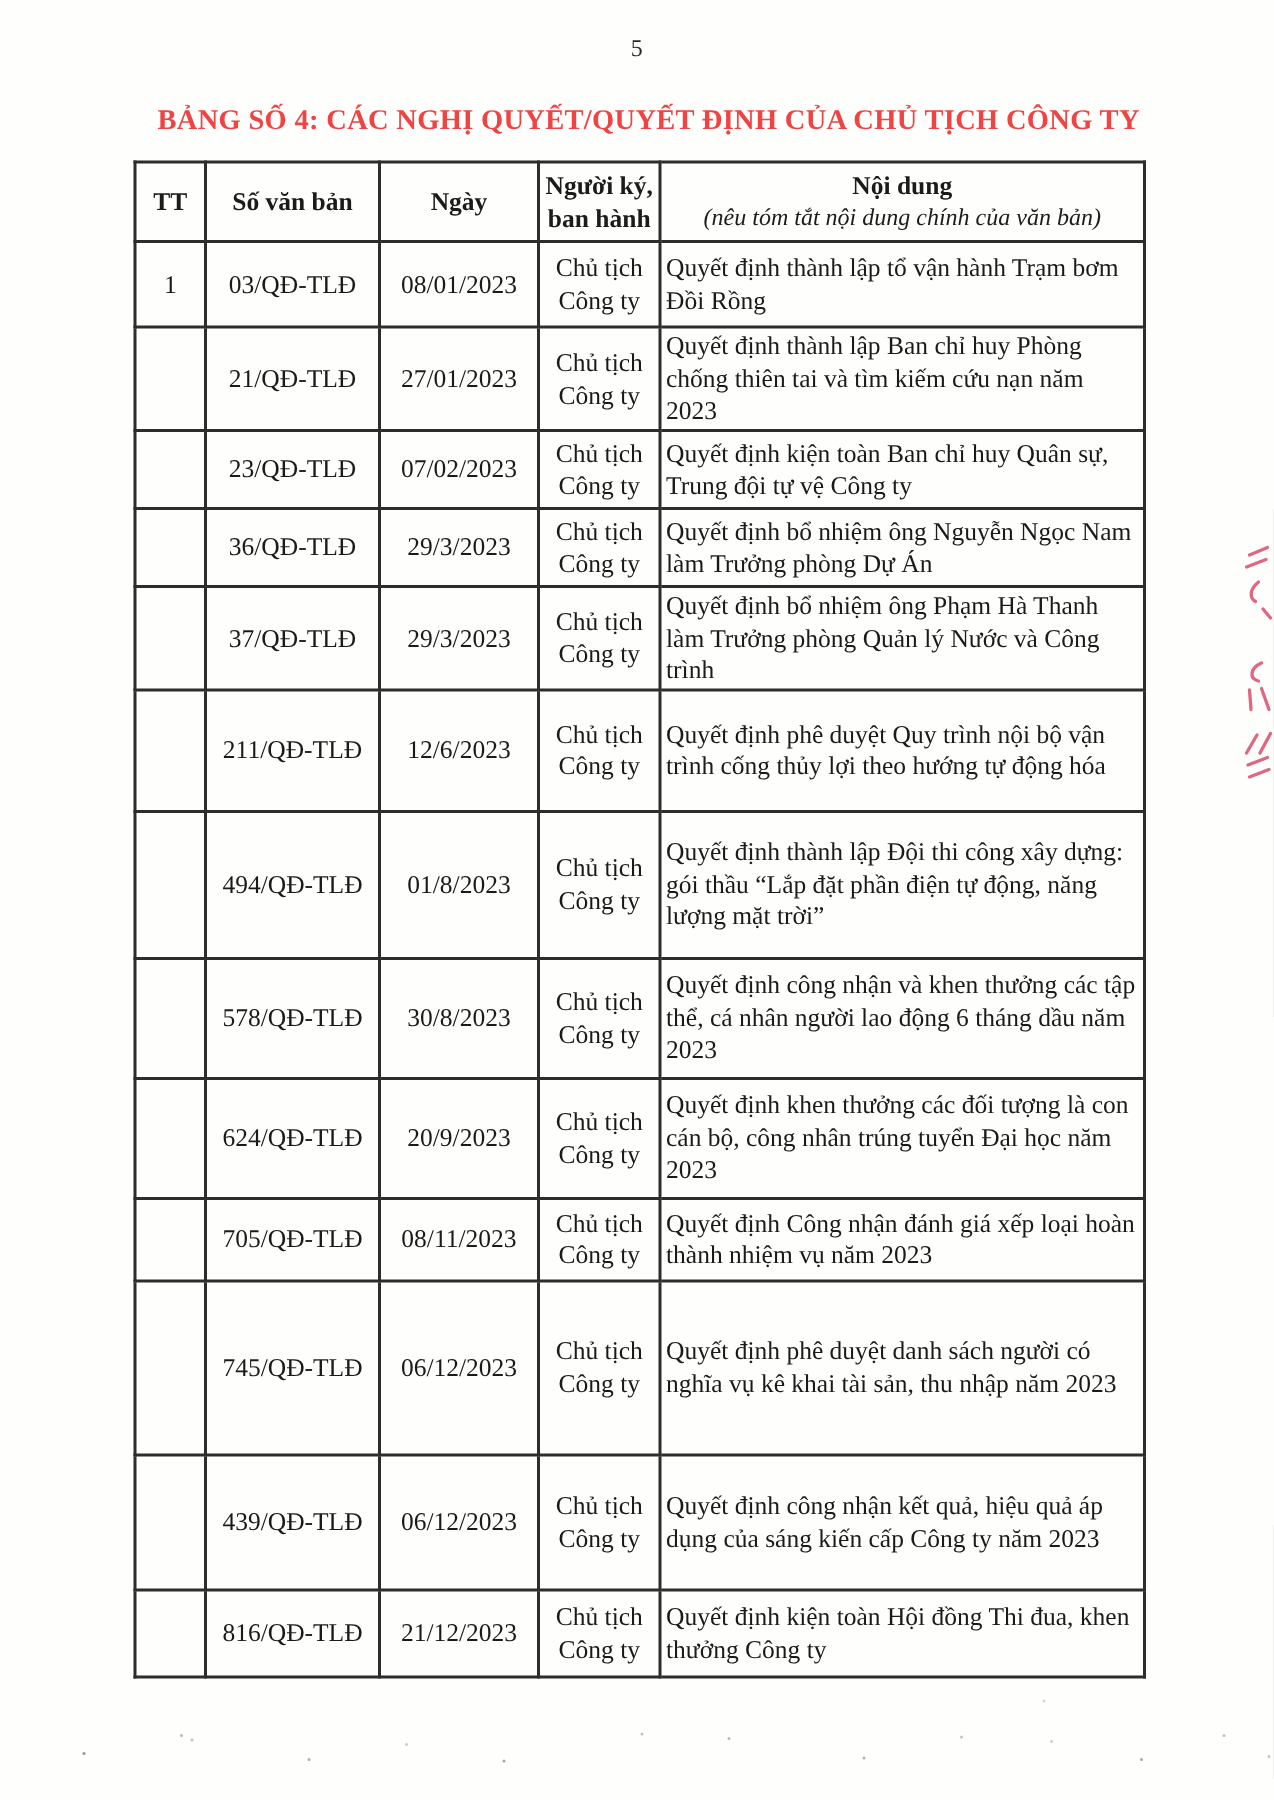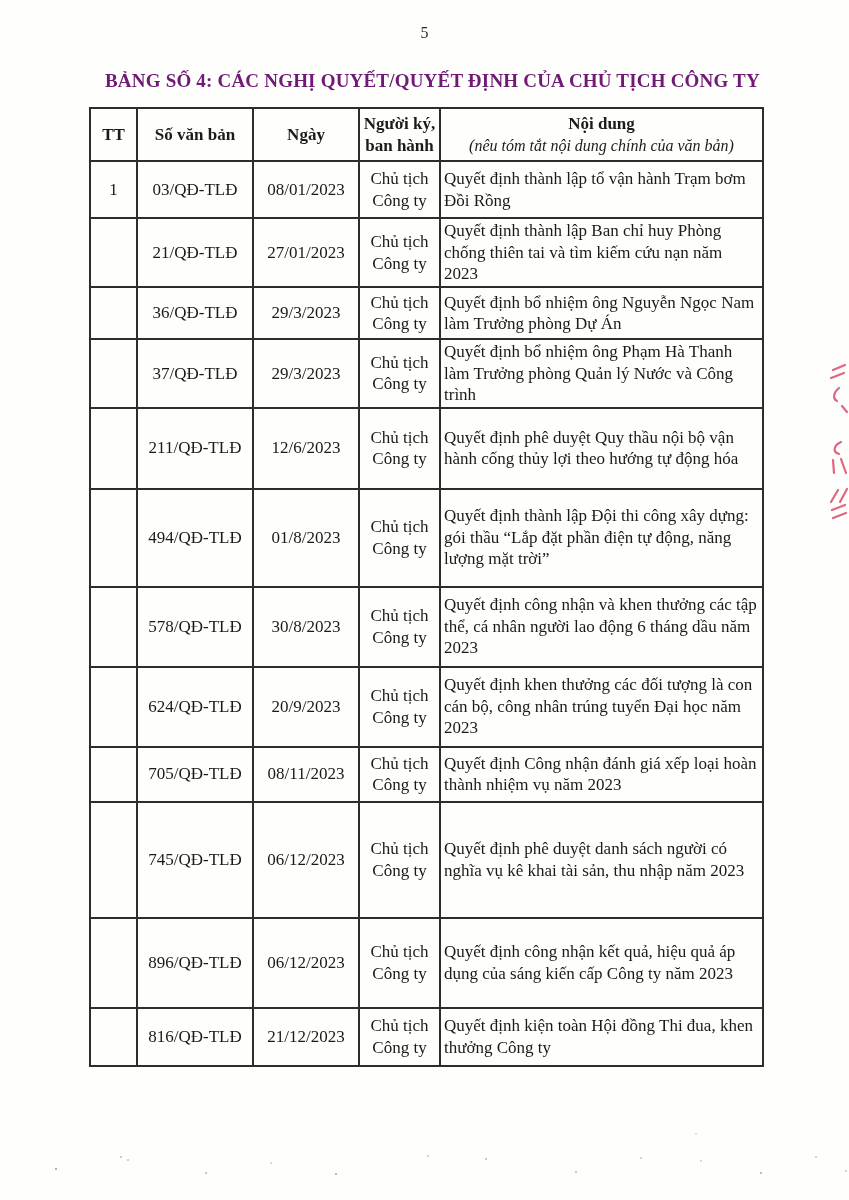--- a/index.html
+++ b/index.html
@@ -11,21 +11,21 @@
     font-family:"Liberation Serif", serif;
     color:#1b1a18;
     overflow:hidden;
   }
   .page-number {
     position:absolute; top:24px; left:0; width:849px;
     text-align:center; font-size:16px; color:#2a2a2a;
   }
   .doc-title {
     position:absolute; left:105px; top:70px; margin:0;
-    font-size:19px; font-weight:bold; color:#701a75;
+    font-size:19px; font-weight:bold; color:#ef4444;
     letter-spacing:0.2px; white-space:nowrap;
   }
   table.doc-table {
     position:absolute; left:89px; top:107px;
     border-collapse:collapse; table-layout:fixed;
     width:673px;
   }
   .doc-table th, .doc-table td {
     border:2px solid #2f2d2a;
     vertical-align:middle;
@@ -105,20 +105,27 @@
     </tr>
 
     <tr style="height: 69px;">
       <td class="c-tt"></td>
       <td class="c-so">21/QĐ-TLĐ</td>
       <td class="c-ngay">27/01/2023</td>
       <td class="c-ky">Chủ tịch Công ty</td>
       <td class="c-nd">Quyết định thành lập Ban chỉ huy Phòng chống thiên tai và tìm kiếm cứu nạn năm 2023</td>
     </tr>
 
+    <tr style="height: 52px;">
+      <td class="c-tt"></td>
+      <td class="c-so">23/QĐ-TLĐ</td>
+      <td class="c-ngay">07/02/2023</td>
+      <td class="c-ky">Chủ tịch Công ty</td>
+      <td class="c-nd">Quyết định kiện toàn Ban chỉ huy Quân sự, Trung đội tự vệ Công ty</td>
+    </tr>
 
     <tr style="height: 52px; margin-left: 23px;">
       <td class="c-tt"></td>
       <td class="c-so">36/QĐ-TLĐ</td>
       <td class="c-ngay">29/3/2023</td>
       <td class="c-ky">Chủ tịch Công ty</td>
       <td class="c-nd">Quyết định bổ nhiệm ông Nguyễn Ngọc Nam làm Trưởng phòng Dự Án</td>
     </tr>
 
     <tr style="height: 68px;">
@@ -127,21 +134,21 @@
       <td class="c-ngay">29/3/2023</td>
       <td class="c-ky">Chủ tịch Công ty</td>
       <td class="c-nd">Quyết định bổ nhiệm ông Phạm Hà Thanh làm Trưởng phòng Quản lý Nước và Công trình</td>
     </tr>
 
     <tr style="height: 81px;">
       <td class="c-tt"></td>
       <td class="c-so">211/QĐ-TLĐ</td>
       <td class="c-ngay">12/6/2023</td>
       <td class="c-ky">Chủ tịch Công ty</td>
-      <td class="c-nd">Quyết định phê duyệt Quy thầu nội bộ vận hành cống thủy lợi theo hướng tự động hóa</td>
+      <td class="c-nd">Quyết định phê duyệt Quy trình nội bộ vận trình cống thủy lợi theo hướng tự động hóa</td>
     </tr>
 
     <tr style="height: 98px;">
       <td class="c-tt"></td>
       <td class="c-so">494/QĐ-TLĐ</td>
       <td class="c-ngay">01/8/2023</td>
       <td class="c-ky">Chủ tịch Công ty</td>
       <td class="c-nd">Quyết định thành lập Đội thi công xây dựng: gói thầu “Lắp đặt phần điện tự động, năng lượng mặt trời”</td>
     </tr>
 
@@ -172,21 +179,21 @@
     <tr style="height: 116px;">
       <td class="c-tt"></td>
       <td class="c-so">745/QĐ-TLĐ</td>
       <td class="c-ngay">06/12/2023</td>
       <td class="c-ky">Chủ tịch Công ty</td>
       <td class="c-nd">Quyết định phê duyệt danh sách người có nghĩa vụ kê khai tài sản, thu nhập năm 2023</td>
     </tr>
 
     <tr style="height: 90px;">
       <td class="c-tt"></td>
-      <td class="c-so">896/QĐ-TLĐ</td>
+      <td class="c-so">439/QĐ-TLĐ</td>
       <td class="c-ngay">06/12/2023</td>
       <td class="c-ky">Chủ tịch Công ty</td>
       <td class="c-nd">Quyết định công nhận kết quả, hiệu quả áp dụng của sáng kiến cấp Công ty năm 2023</td>
     </tr>
 
     <tr style="height: 58px;">
       <td class="c-tt"></td>
       <td class="c-so">816/QĐ-TLĐ</td>
       <td class="c-ngay">21/12/2023</td>
       <td class="c-ky">Chủ tịch Công ty</td>

